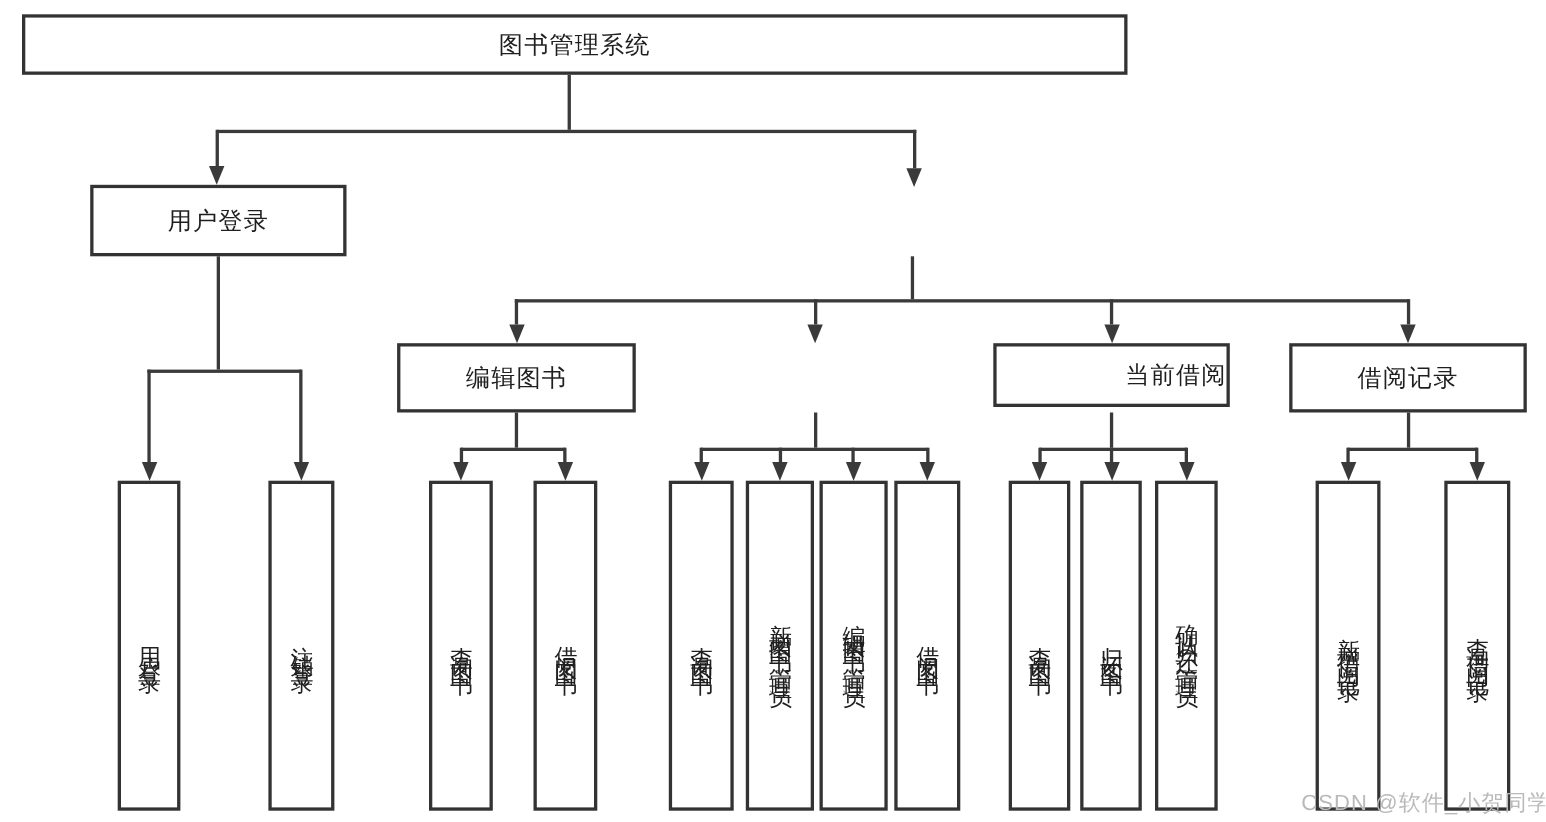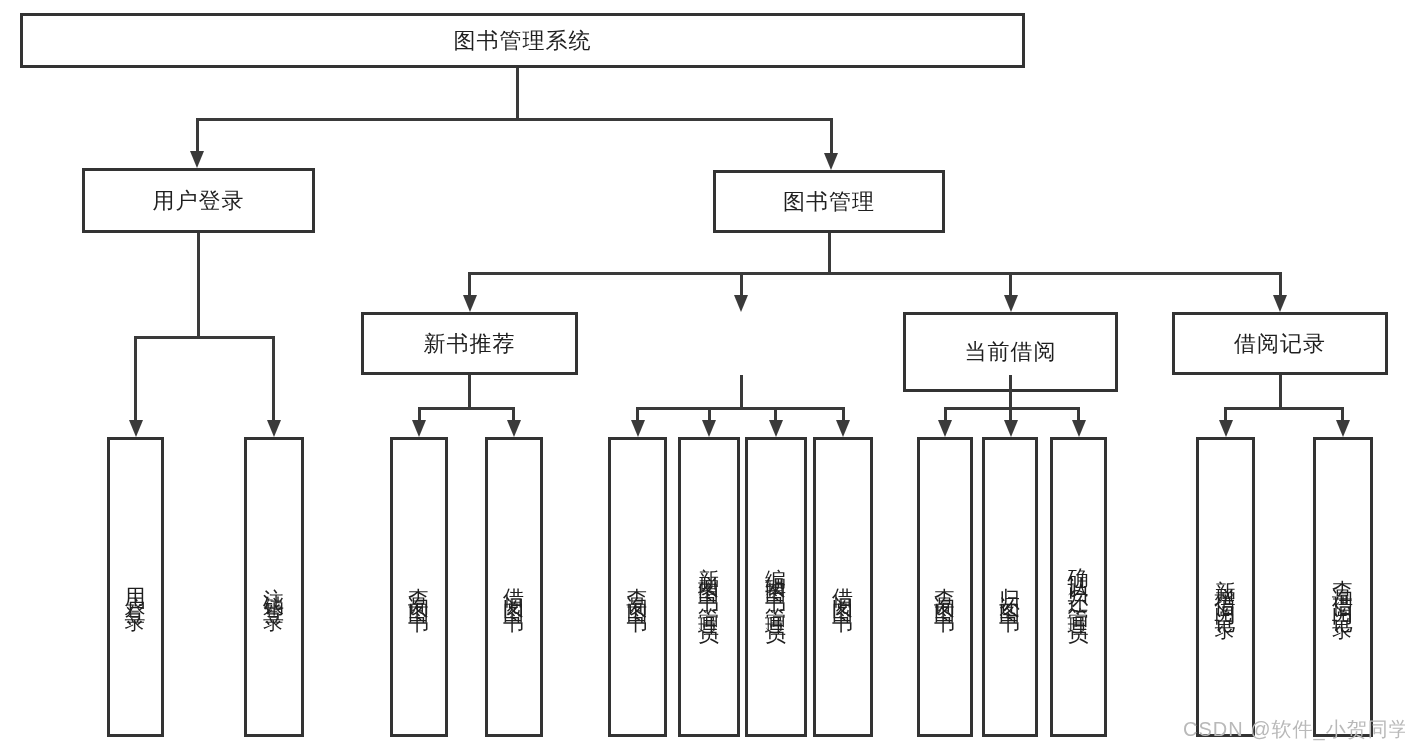--- a/index.html
+++ b/index.html
@@ -59,28 +59,25 @@
 
 <div id="stage">
 
   <div class="box" style="left:20px;top:13px;width:1005px;height:55px;text-align:center;">
     <span>图书管理系统</span>
   </div>
 
   <div class="box" style="left:82px;top:168px;width:233px;height:65px;">
     <span>用户登录</span>
   </div>
-  <div class="box" style="left:713px;top:170px;width:232px;height:63px;">
-    <span>图书管理</span>
-  </div>
 
   <div class="box" style="left:361px;top:312px;width:217px;height:63px;">
-    <span>新书推荐</span>
+    <span>编辑图书</span>
   </div>
-  <div class="box" style="left:903px;top:312px;width:215px;height:80px;">
+  <div class="box" style="left:903px;top:312px;width:215px;height:58px;justify-content:flex-end;">
     <span>当前借阅</span>
   </div>
   <div class="box" style="left:1172px;top:312px;width:216px;height:63px;">
     <span>借阅记录</span>
   </div>
 
   <div class="box vbox" style="left:107px;top:437px;width:57px;height:300px;">
     <span>用户登录</span>
   </div>
   <div class="box vbox" style="left:244px;top:437px;width:60px;height:300px;">

